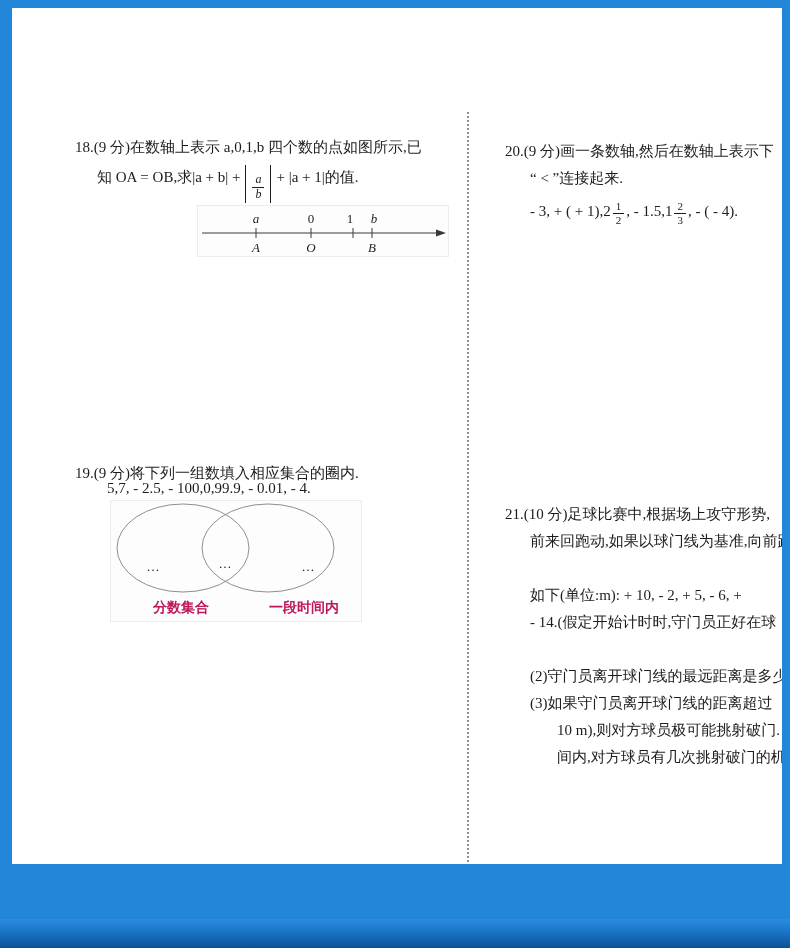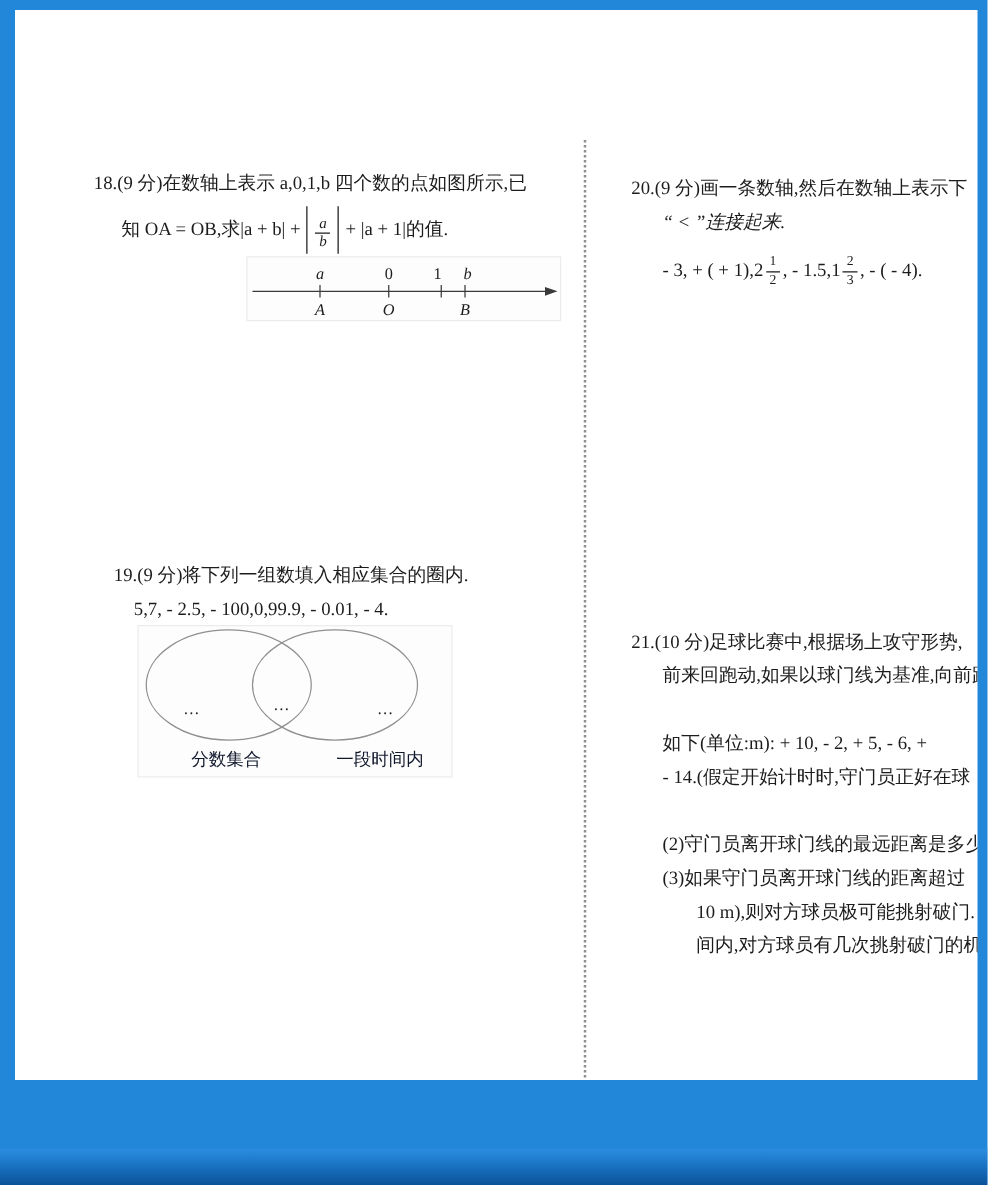--- a/index.html
+++ b/index.html
@@ -21,21 +21,21 @@
     background:linear-gradient(180deg,#2b8de0 0%, #1a74c4 45%, #0a5298 100%);
   }
   .divider {
     position:absolute; left:455px; top:104px; height:806px; width:0;
     border-left:2px dotted #8f8f8f;
   }
   .line {
     position:absolute; font-size:15px; line-height:22px;
     white-space:nowrap;
   }
-  .mathline { display:flex; align-items:center; }
+  .mathline { display:flex; }
   
   .absfrac { display:inline-flex; align-items:center; margin:0 5px; }
   .absfrac .bars {
     border-left:1.5px solid #1c1c1c; border-right:1.5px solid #1c1c1c;
     padding:2px 6px;
   }
   .frac {
     display:inline-flex; flex-direction:column; align-items:center;
     font-size:12px; line-height:1.15;
   }
@@ -53,21 +53,22 @@
   .numberline-box {
     position:absolute; left:185px; top:197px; width:252px; height:52px;
     background:#fdfdfd; border:1px solid #ececec;
   }
   .venn-box {
     position:absolute; left:98px; top:492px; width:252px; height:122px;
     background:#fdfdfd; border:1px solid #ececec;
   }
   .venn-label {
     position:absolute; font-size:14px; top:98px; white-space:nowrap;
-    color:#0f172a;
+    color:#be185d;
+    font-weight:bold;
   }
   .venn-label.l1 { left:42px; }
   .venn-label.l2 { left:158px; }
   svg text { font-family:"Liberation Serif", serif; fill:#1c1c1c; }
   svg .varlab { font-style:italic; }
 </style>
 </head>
 <body>
 
 <div class="page">
@@ -100,37 +101,37 @@
       <text x="58" y="17" font-size="13" text-anchor="middle" class="varlab">a</text>
       <text x="113" y="17" font-size="13" text-anchor="middle">0</text>
       <text x="152" y="17" font-size="13" text-anchor="middle">1</text>
       <text x="176" y="17" font-size="13" text-anchor="middle" class="varlab">b</text>
       <text x="58" y="46" font-size="13" text-anchor="middle" class="varlab">A</text>
       <text x="113" y="46" font-size="13" text-anchor="middle" class="varlab">O</text>
       <text x="174" y="46" font-size="13" text-anchor="middle" class="varlab">B</text>
     </svg>
   </div>
 
-  <div class="line" style="left:63px; top:442px;margin-left:16px;">19.(9 分)将下列一组数填入相应集合的圈内.</div>
+  <div class="line" style="left:63px; top:454px;">19.(9 分)将下列一组数填入相应集合的圈内.</div>
   <div class="line" style="left:95px; top:469px;">5,7, - 2.5, - 100,0,99.9, - 0.01, - 4.</div>
 
   <div class="venn-box">
     <svg width="250" height="96" viewBox="0 0 250 96">
       <ellipse cx="72" cy="47" rx="66" ry="44" fill="none" stroke="#8f8f8f" stroke-width="1"></ellipse>
       <ellipse cx="157" cy="47" rx="66" ry="44" fill="none" stroke="#8f8f8f" stroke-width="1"></ellipse>
       <text x="42" y="70" font-size="13" text-anchor="middle">…</text>
       <text x="114" y="67" font-size="13" text-anchor="middle">…</text>
       <text x="197" y="70" font-size="13" text-anchor="middle">…</text>
     </svg>
     <span class="venn-label l1">分数集合</span>
     <span class="venn-label l2">一段时间内</span>
   </div>
 
   <div class="line" style="left:493px; top:132px;">20.(9 分)画一条数轴,然后在数轴上表示下</div>
-  <div class="line" style="left:518px; top:159px;font-style:italic;">“ &lt; ”连接起来.</div>
+  <div class="line" style="left:518px; top:159px;">“ &lt; ”连接起来.</div>
 
   <div class="line mathline" style="left:518px; top:192px; height:34px;">
     <span>- 3, + ( + 1),2</span>
     <span class="mfrac">
       <span class="num">1</span>
       <span class="den">2</span>
     </span>
     <span>, - 1.5,1</span>
     <span class="mfrac">
       <span class="num">2</span>

